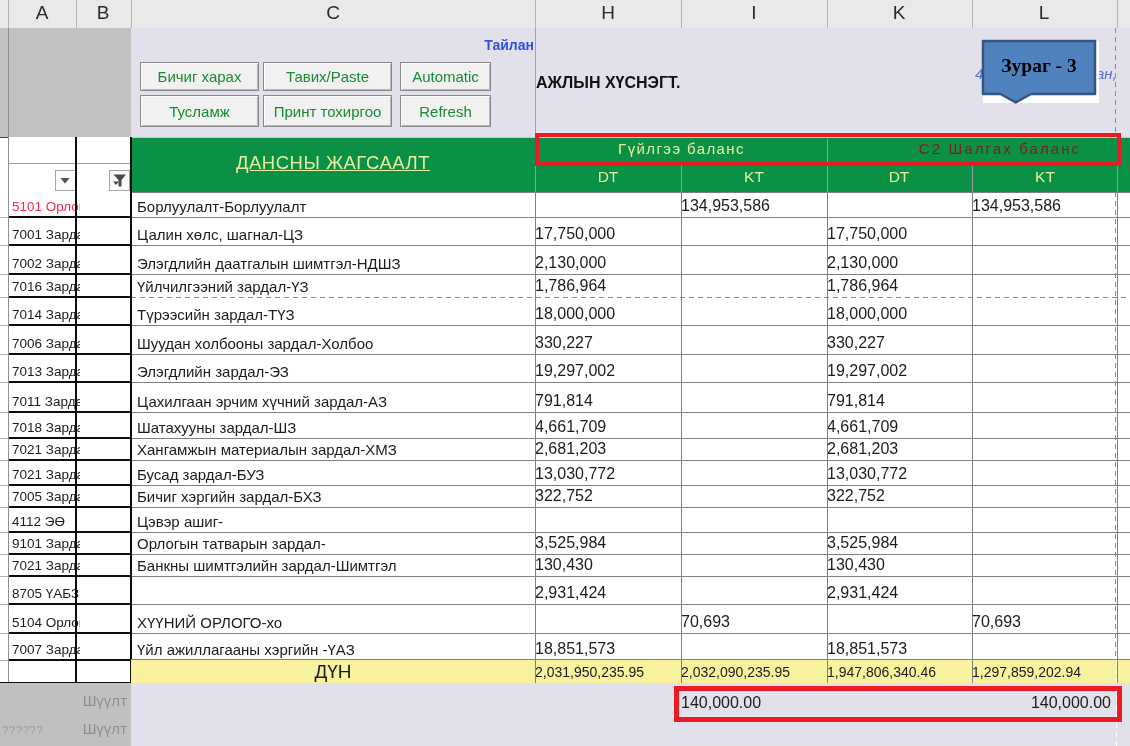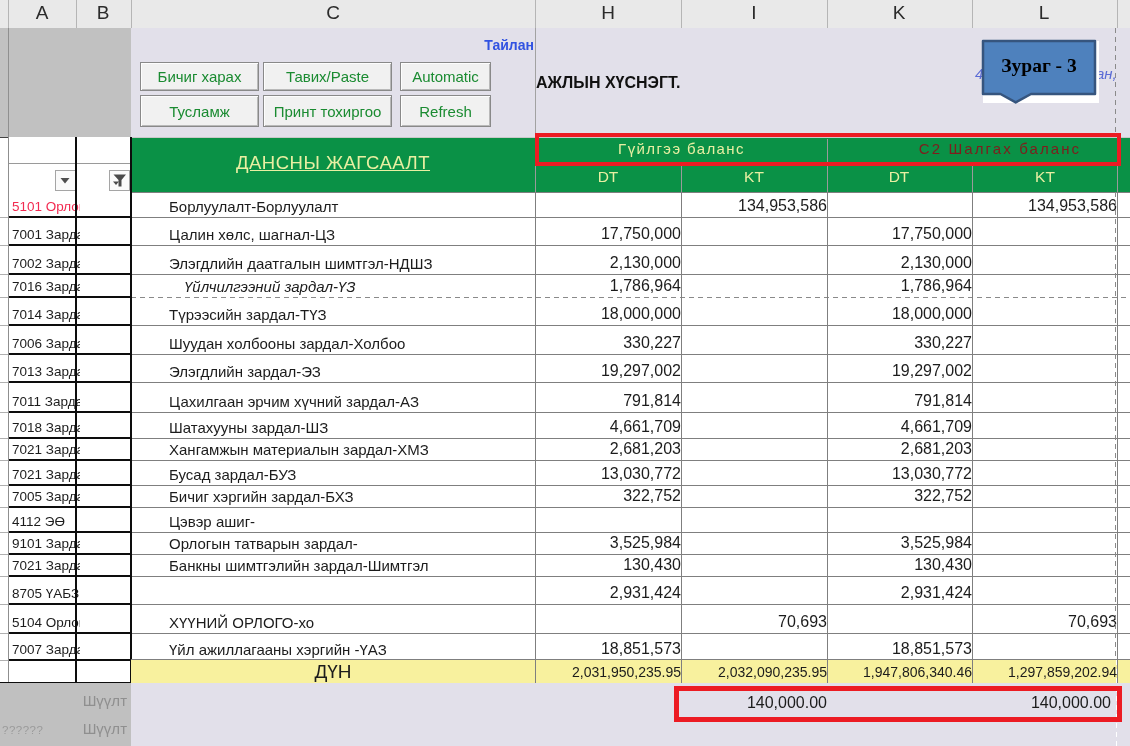--- a/index.html
+++ b/index.html
@@ -1,18 +1,18 @@
 <!DOCTYPE html>
 <html><head><meta charset="utf-8"><style>
 html,body{margin:0;padding:0;}
 body{width:1130px;height:746px;overflow:hidden;}
 .sheet{position:relative;width:1130px;height:746px;background:#fff;font-family:"Liberation Sans",sans-serif;overflow:hidden;}
 .abs{position:absolute;}
-.num{position:absolute;text-align:right;font-size:16px;color:#1c1c1c;}
-.ctext{position:absolute;font-size:15px;color:#1c1c1c;white-space:nowrap;margin-left:32px;}
+.num{position:absolute;text-align:left;font-size:16px;color:#1c1c1c;}
+.ctext{position:absolute;font-size:15px;color:#1c1c1c;white-space:nowrap;}
 .alab{position:absolute;left:12px;width:68px;font-size:13.5px;color:#1c1c1c;white-space:nowrap;overflow:hidden;}
 .vline{position:absolute;width:1px;background:#7f7f7f;}
 .hline{position:absolute;height:1px;background:#7f7f7f;}
 .btn{position:absolute;background:#f1f1f1;border:1px solid #898989;box-shadow:inset 1px 1px 0 #fdfdfd,inset -1px -1px 0 #b9b9b9;color:#1a8b31;font-size:15px;display:flex;align-items:center;justify-content:center;}
 </style></head><body>
 <div class="sheet">
 <div class="abs" style="left:0;top:0;width:1130px;height:28px;background:#e9e9e9;border-bottom:1px solid #9a9a9a;"></div>
 <div class="abs" style="left:8px;top:0;width:1px;height:28px;background:#b5b5b5;"></div>
 <div class="abs" style="left:76px;top:0;width:1px;height:28px;background:#b5b5b5;"></div>
 <div class="abs" style="left:131px;top:0;width:1px;height:28px;background:#b5b5b5;"></div>
@@ -84,21 +84,21 @@
 <div class="num" style="left:827px;top:225px;width:145px;">17,750,000</div>
 <div class="hline" style="left:131px;top:245px;width:999px;"></div>
 <div class="abs" style="left:8px;top:244px;width:123px;height:2px;background:#0d0d0d;"></div>
 <div class="alab" style="top:256px;color:#1c1c1c;">7002 Зардал</div>
 <div class="ctext" style="left:137px;top:255px;">Элэгдлийн даатгалын шимтгэл-НДШЗ</div>
 <div class="num" style="left:535px;top:254px;width:146px;">2,130,000</div>
 <div class="num" style="left:827px;top:254px;width:145px;">2,130,000</div>
 <div class="hline" style="left:131px;top:274px;width:999px;"></div>
 <div class="abs" style="left:8px;top:273px;width:123px;height:2px;background:#0d0d0d;"></div>
 <div class="alab" style="top:279px;color:#1c1c1c;">7016 Зардал</div>
-<div class="ctext" style="left:152px;top:278px;font-style:italic;">Үйлчилгээний зардал-ҮЗ</div>
+<div class="ctext" style="left:137px;top:278px;">Үйлчилгээний зардал-ҮЗ</div>
 <div class="num" style="left:535px;top:277px;width:146px;">1,786,964</div>
 <div class="num" style="left:827px;top:277px;width:145px;">1,786,964</div>
 <div class="abs" style="left:131px;top:297px;width:999px;height:1px;background:repeating-linear-gradient(to right,#8a8a8a 0 5px,transparent 5px 9px);"></div>
 <div class="abs" style="left:8px;top:296px;width:123px;height:2px;background:#0d0d0d;"></div>
 <div class="alab" style="top:307px;color:#1c1c1c;">7014 Зардал</div>
 <div class="ctext" style="left:137px;top:306px;">Түрээсийн зардал-ТҮЗ</div>
 <div class="num" style="left:535px;top:305px;width:146px;">18,000,000</div>
 <div class="num" style="left:827px;top:305px;width:145px;">18,000,000</div>
 <div class="hline" style="left:131px;top:325px;width:999px;"></div>
 <div class="abs" style="left:8px;top:324px;width:123px;height:2px;background:#0d0d0d;"></div>

